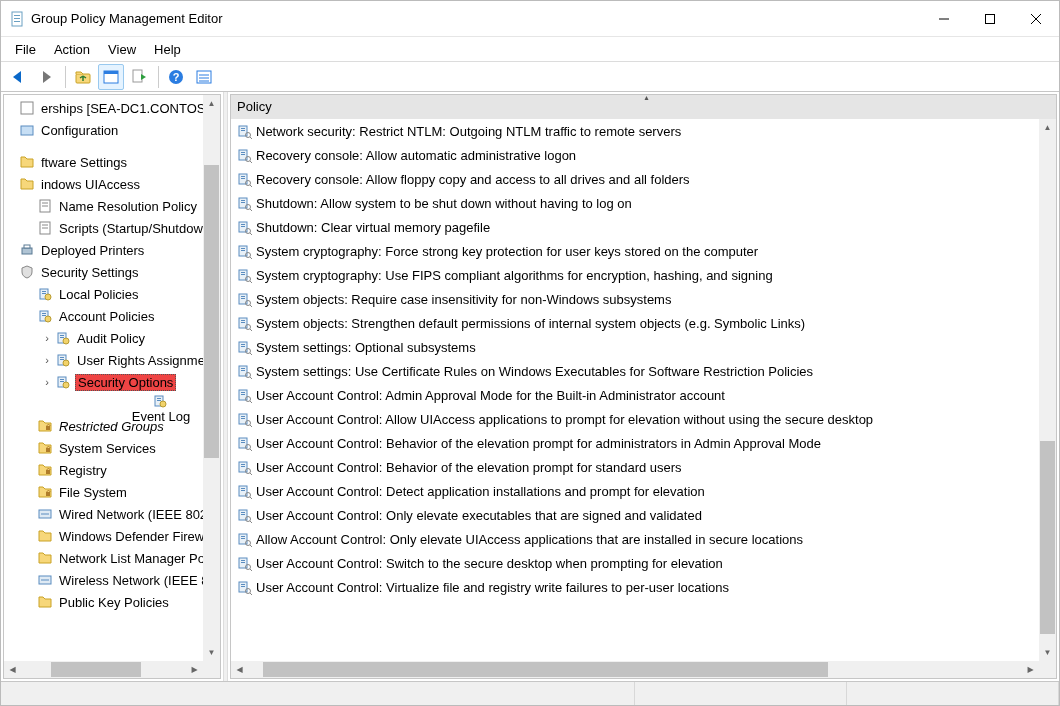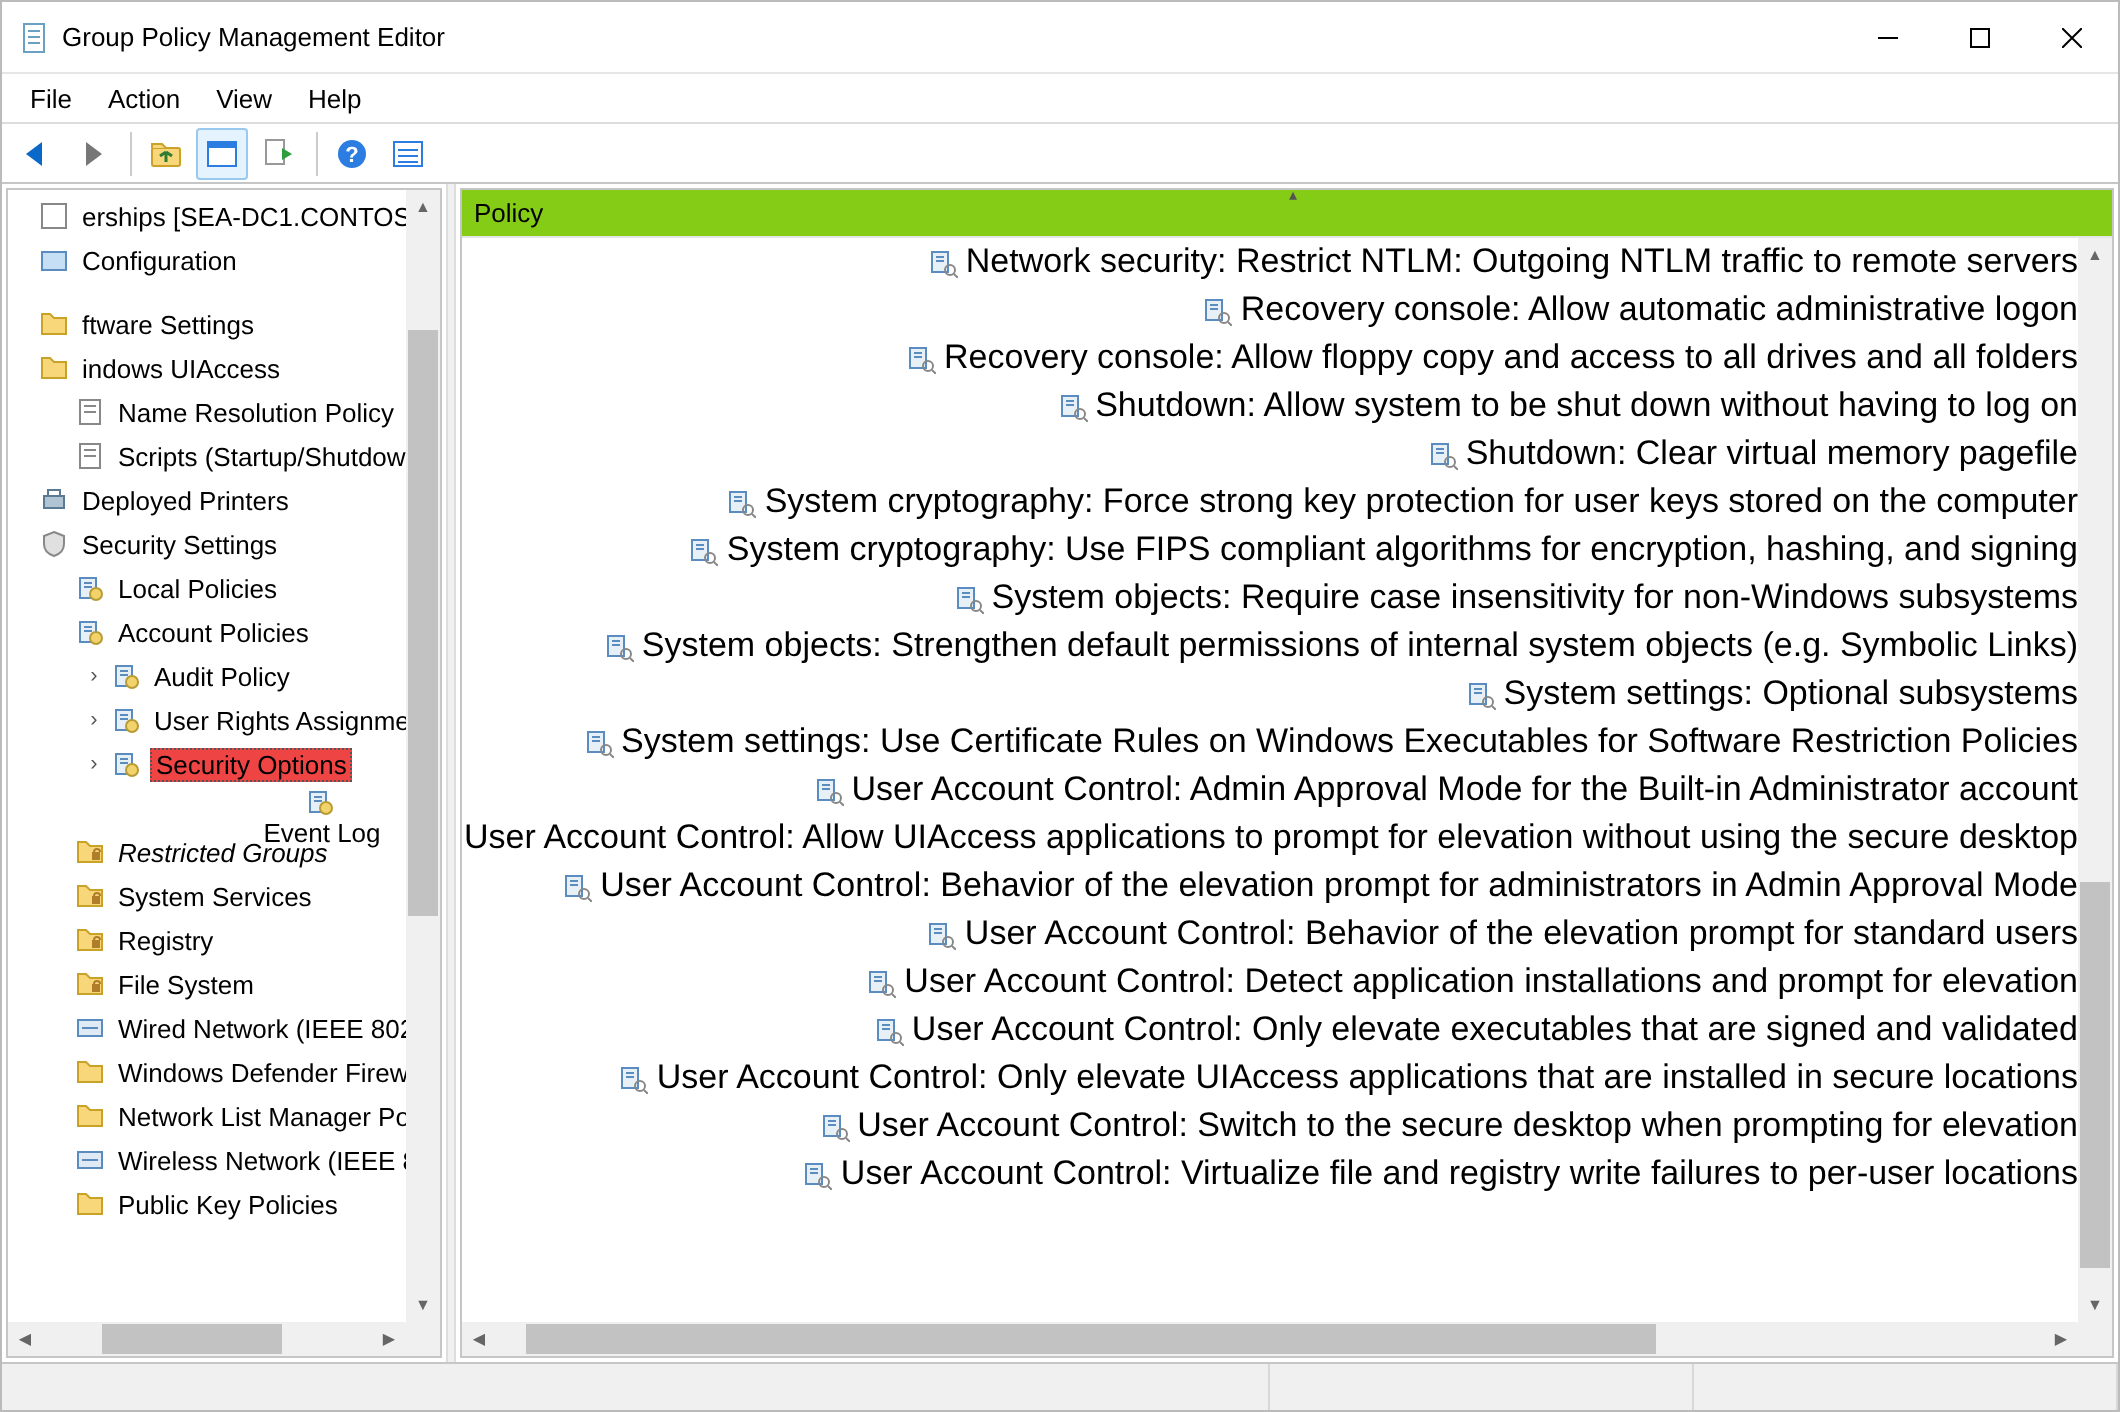--- a/index.html
+++ b/index.html
@@ -195,21 +195,21 @@
     display: flex;
     flex-direction: column;
     position: relative;
     background:#fff;
   }
   .list-header {
     height: 24px;
     display:flex;
     align-items:center;
     padding-left: 6px;
-    background:#84cc16;
+    background:#e5e5e5;
     border-bottom: 1px solid #e5e5e5;
   }
   .list-header .col {
     font-size: 13px;
     position: relative;
     height: 100%;
     display:flex; align-items:center;
     flex: 1;
   }
   .list-header .sort {
@@ -224,23 +224,22 @@
     position:relative;
   }
   .list-rows {
     position:absolute;
     top:0; left:0; right:17px;
   }
   .list-row {
     display:flex; align-items:center;
     height: 24px;
     padding-left: 4px;
-    font-size: 17px;
+    font-size: 13px;
     white-space: nowrap;
-    justify-content: flex-end;
   }
   .list-row .icon {
     width:18px; height:18px; margin-right: 3px;
     display:flex;align-items:center;justify-content:center;
     flex-shrink:0;
   }
   .list-vscroll {
     position:absolute; right:0; top:0;
     width:17px; height:calc(100% - 0px);
     display:flex; flex-direction:column;
@@ -861,21 +860,21 @@
             <div class="list-row">
               <span class="icon">
                 <svg width="16" height="16">
                   <rect x="3" y="3" width="8" height="10" fill="#e8f0f7" stroke="#5a8cbf"></rect>
                   <rect x="5" y="5" width="4" height="1" fill="#5a8cbf"></rect>
                   <rect x="5" y="7" width="4" height="1" fill="#5a8cbf"></rect>
                   <circle cx="12" cy="12" r="2.5" fill="none" stroke="#888"></circle>
                   <line x1="14" y1="14" x2="16" y2="16" stroke="#888"></line>
                 </svg>
               </span>
-              <span>User Account Control: Only elevate UIAccess applications that are installed in secure locations</span>
+              <span>Allow Account Control: Only elevate UIAccess applications that are installed in secure locations</span>
             </div>
             <div class="list-row">
               <span class="icon">
                 <svg width="16" height="16">
                   <rect x="3" y="3" width="8" height="10" fill="#e8f0f7" stroke="#5a8cbf"></rect>
                   <rect x="5" y="5" width="4" height="1" fill="#5a8cbf"></rect>
                   <rect x="5" y="7" width="4" height="1" fill="#5a8cbf"></rect>
                   <circle cx="12" cy="12" r="2.5" fill="none" stroke="#888"></circle>
                   <line x1="14" y1="14" x2="16" y2="16" stroke="#888"></line>
                 </svg>

